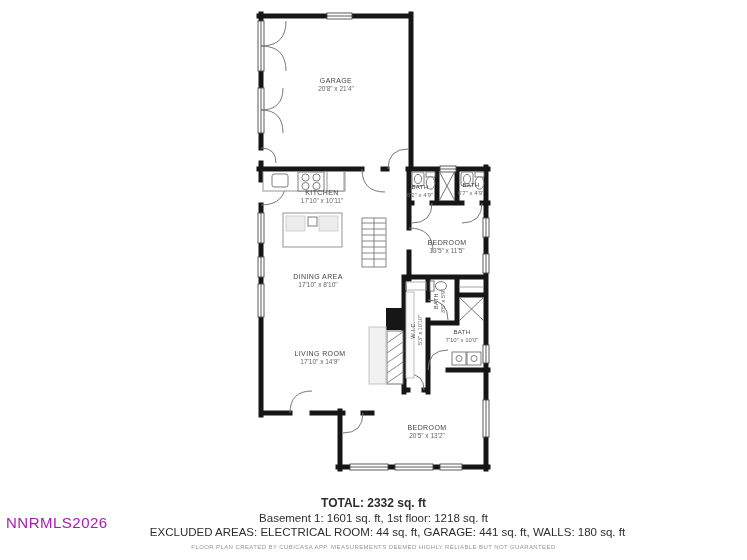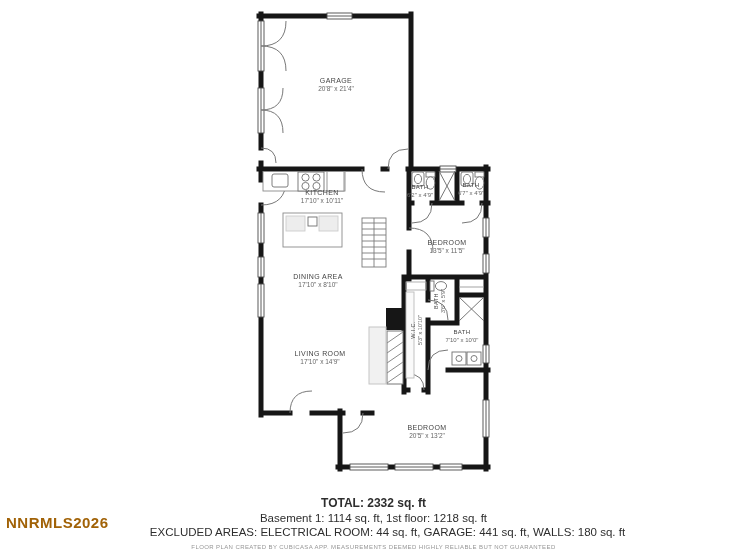--- a/index.html
+++ b/index.html
@@ -30,23 +30,23 @@
     color: #2e2e2e;
   }
   .footer-total { font-size: 12px; font-weight: bold; line-height: 1.05; }
   .footer-floors { font-size: 11.5px; line-height: 1.05; margin-top: 2px; }
   .footer-excluded { font-size: 11.5px; line-height: 1.05; margin-top: 2px; padding-left: 28px; }
   .footer-disclaimer { font-size: 6px; color: #969696; margin-top: 6px; letter-spacing: 0.4px; }
   .watermark {
     position: absolute;
     left: 6px; top: 514px;
     font-size: 15px;
-    color: #a16207;
+    color: #a21caf;
     letter-spacing: 0.5px;
-    font-weight: 700;
+    font-weight: 400;
   }
 </style>
 </head>
 <body>
 
 <div class="canvas">
 
   <svg class="plan-svg" width="747" height="560" viewBox="0 0 747 560">
 
     <g stroke="#161616" stroke-width="5" stroke-linecap="square" fill="none">
@@ -232,20 +232,20 @@
     <span class="room-dims" style="font-size:6px;">7'10" x 10'0"</span>
   </div>
 
   <div class="room-label" style="left:427px; top:432px;">
     <span class="room-name">BEDROOM</span>
     <span class="room-dims">20'5" x 13'2"</span>
   </div>
 
   <div class="footer">
     <div class="footer-total">TOTAL: 2332 sq. ft</div>
-    <div class="footer-floors">Basement 1: 1114 sq. ft, 1st floor: 1218 sq. ft</div>
+    <div class="footer-floors">Basement 1: 1601 sq. ft, 1st floor: 1218 sq. ft</div>
     <div class="footer-excluded">EXCLUDED AREAS: ELECTRICAL ROOM: 44 sq. ft, GARAGE: 441 sq. ft, WALLS: 180 sq. ft</div>
     <div class="footer-disclaimer">FLOOR PLAN CREATED BY CUBICASA APP. MEASUREMENTS DEEMED HIGHLY RELIABLE BUT NOT GUARANTEED</div>
   </div>
 
   <div class="watermark">NNRMLS2026</div>
 
 </div>
 
 </body></html>

